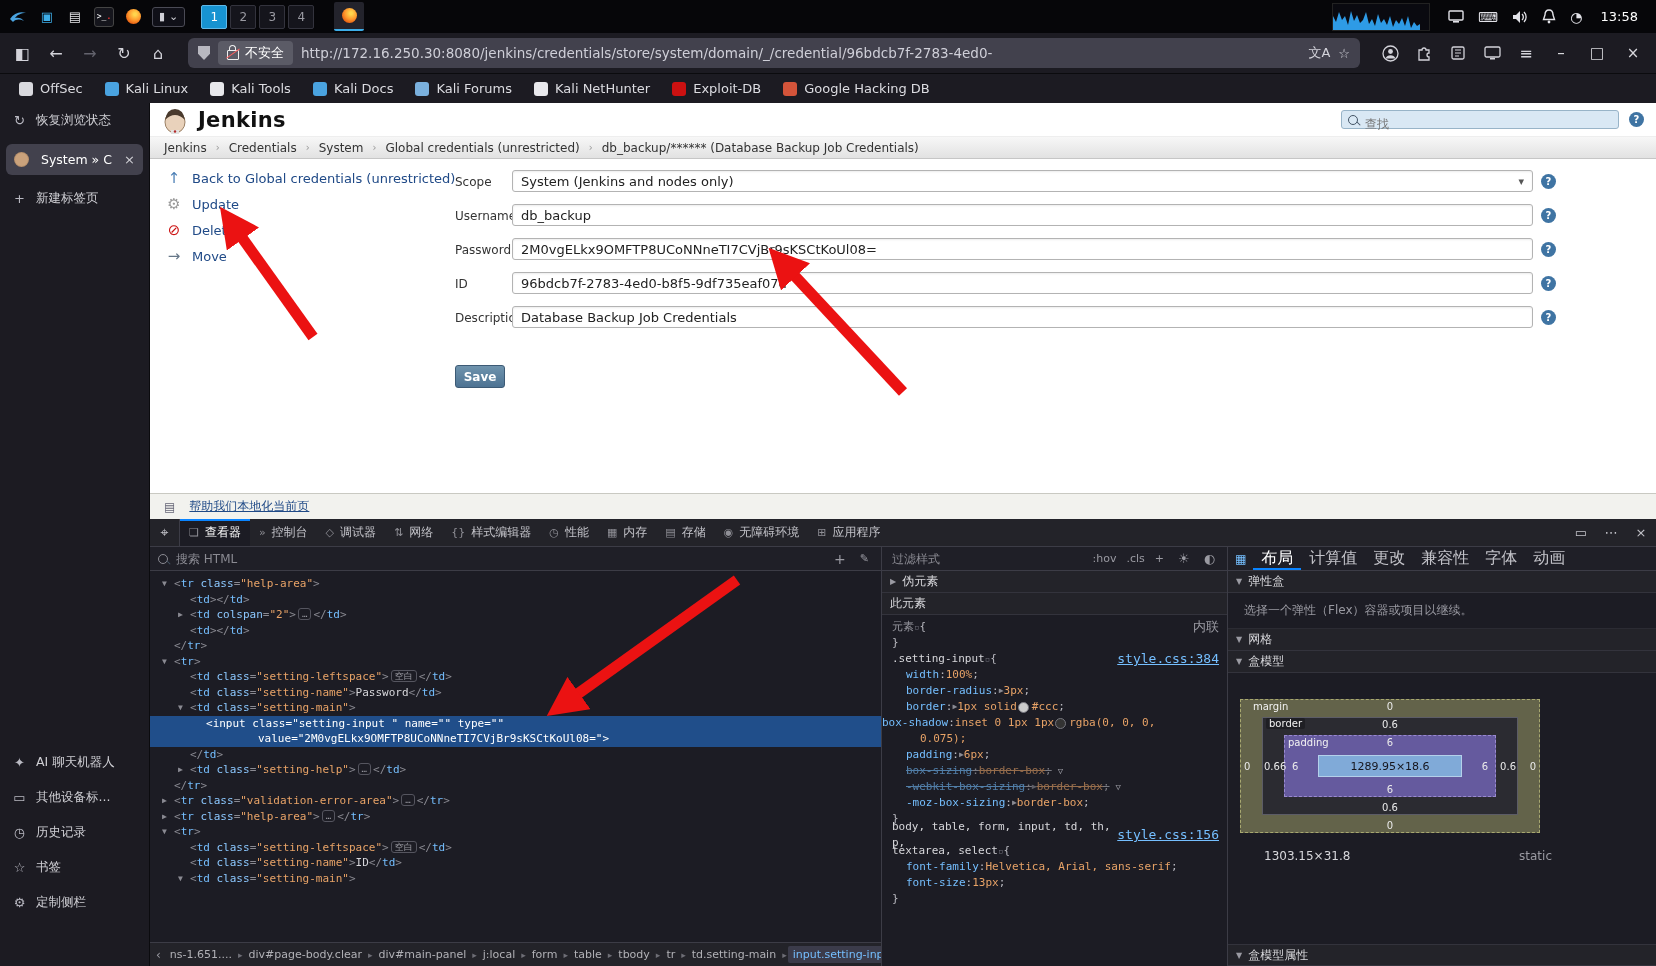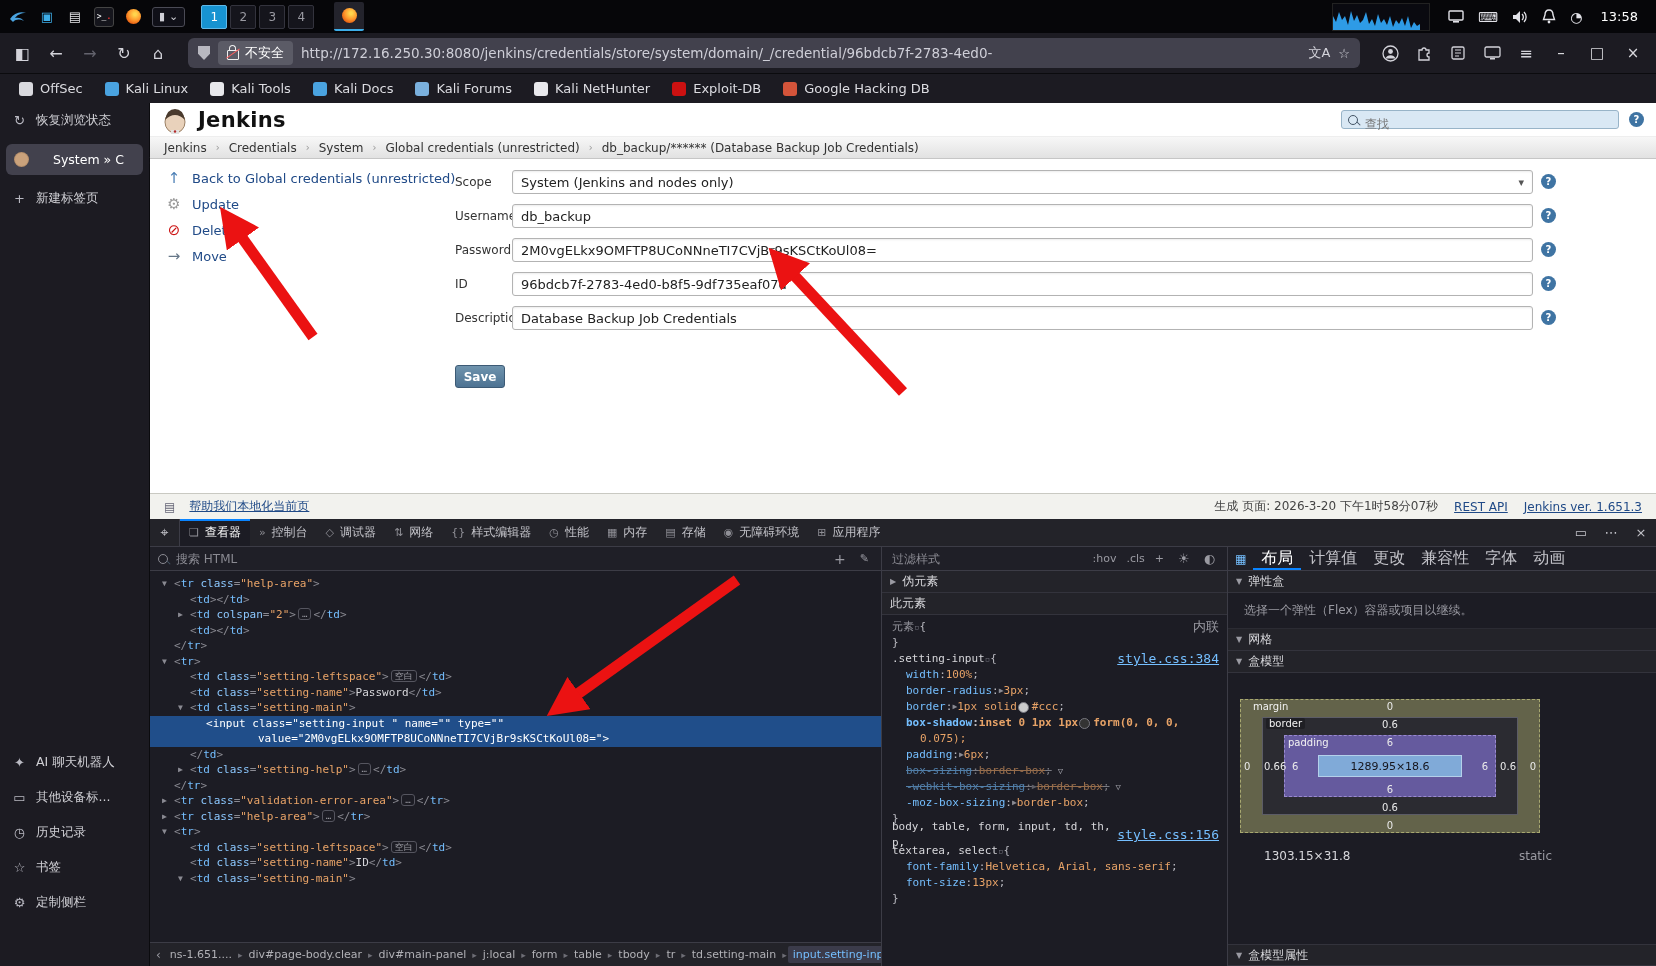--- a/index.html
+++ b/index.html
@@ -36,42 +36,42 @@
   .nav-mini{color:#d3d3da;font-size:13px;flex:none;}
   .winctl{width:34px;height:30px;display:flex;align-items:center;justify-content:center;color:#d7d7db;font-size:15px;}
   
   #bookmarksbar{position:absolute;left:0;top:74px;width:1656px;height:29px;background:#1c1b22;display:flex;align-items:center;padding-left:10px;gap:4px;box-sizing:border-box;}
   .bm-item{display:flex;align-items:center;gap:7px;padding:3px 9px;border-radius:4px;color:#dcdce1;font-size:13px;}
   .bm-fav{width:14px;height:14px;border-radius:3px;flex:none;}
   
   #sidebar{position:absolute;left:0;top:103px;width:150px;height:863px;background:#1c1b22;border-right:1px solid #0b0b0e;box-sizing:border-box;}
   .sb-row{display:flex;align-items:center;gap:9px;color:#cfcfd4;font-size:12.5px;padding:9px 12px;white-space:nowrap;overflow:hidden;}
   .sb-ic{width:15px;text-align:center;color:#b9b9c2;font-size:13px;flex:none;}
-  .sb-tab{background:#42414d;border-radius:6px;margin:6px 6px;padding:8px 8px;display:flex;align-items:center;gap:24px;color:#fff;font-size:12.5px;white-space:nowrap;}
+  .sb-tab{background:#42414d;border-radius:6px;margin:6px 6px;padding:8px 8px;display:flex;align-items:center;gap:12px;color:#fff;font-size:12.5px;white-space:nowrap;}
   .sb-avatar{width:15px;height:15px;border-radius:50%;background:radial-gradient(#caa27c 55%,#7e5b3c);flex:none;}
   .sb-close{margin-left:auto;color:#cfcfd4;font-size:13px;}
   .sb-bottom{position:absolute;bottom:46px;left:0;right:0;}
   
   #jenkins{position:absolute;left:150px;top:103px;width:1506px;height:416px;background:#fff;color:#333;overflow:hidden;font-size:13px;}
   .jk-header{height:33px;display:flex;align-items:center;padding:0 12px;gap:10px;}
   #jk-title{font-size:21px;font-weight:bold;color:#111;letter-spacing:.3px;}
   .jk-search{margin-left:auto;display:flex;align-items:center;gap:5px;background:#d9e8f4;border:1px solid #98b4c8;border-radius:3px;height:19px;width:278px;padding:0 6px;box-sizing:border-box;}
   .mag{width:8px;height:8px;border:1.6px solid #456;border-radius:50%;position:relative;flex:none;}
   .mag::after{content:"";position:absolute;left:7px;top:7px;width:5px;height:0;border-top:1.6px solid #456;transform:rotate(45deg);}
   .jk-search input{border:0;background:transparent;outline:none;font-size:12px;color:#333;width:100%;font-family:inherit;margin-top:8px;}
   .jk-qmark{width:15px;height:15px;border-radius:50%;background:#3f74a3;color:#fff;font-size:10px;font-weight:bold;display:flex;align-items:center;justify-content:center;flex:none;}
   .jk-crumbs{height:21px;background:linear-gradient(#f7f7f7,#e2e2e2);border-top:1px solid #eee;border-bottom:1px solid #c6c6c6;display:flex;align-items:center;padding:0 14px;font-size:12px;color:#333;gap:9px;}
   .jk-crumb-sep{color:#999;font-size:10px;}
   #jk-menu{position:absolute;left:14px;top:62px;width:300px;}
   .jk-menu-item{display:flex;align-items:center;gap:8px;height:26px;color:#204a87;font-size:13px;white-space:nowrap;}
   .jk-menu-ic{width:20px;text-align:center;font-size:15px;flex:none;}
   #jk-form{position:absolute;left:305px;top:67px;right:100px;}
   .jk-row{display:flex;align-items:flex-start;margin-bottom:10px;height:24px;}
   .jk-label{width:57px;font-size:12px;color:#333;padding-top:5px;flex:none;}
-  .jk-field{flex:1;height:24px;border:1px solid #b3b3b3;border-radius:3px;box-sizing:border-box;background:#fff;font-size:13px;color:#222;padding:4px 8px;display:flex;align-items:center;box-shadow:inset 0 1px 2px rgba(0,0,0,.08);overflow:hidden;white-space:nowrap;}
+  .jk-field{flex:1;height:16px;border:1px solid #b3b3b3;border-radius:3px;box-sizing:border-box;background:#fff;font-size:13px;color:#222;padding:10px 8px;display:flex;align-items:center;box-shadow:inset 0 1px 2px rgba(0,0,0,.08);overflow:hidden;white-space:nowrap;}
   .jk-caret{margin-left:auto;color:#555;font-size:11px;}
   .jk-help{width:15px;height:15px;border-radius:50%;background:#3f74a3;color:#fff;font-size:10px;font-weight:bold;display:flex;align-items:center;justify-content:center;margin:4px 0 0 8px;flex:none;}
   #jk-save{position:absolute;left:305px;top:262px;width:50px;height:23px;background:linear-gradient(#6f93ad,#4d7393);border:1px solid #3c5a75;border-radius:3px;color:#fff;font-size:12px;font-weight:bold;font-family:inherit;}
   .jk-footer{position:absolute;left:0;right:0;bottom:0;height:26px;background:#f2f2ee;border-top:1px solid #c9c9c2;display:flex;align-items:center;padding:0 14px;font-size:12px;color:#444;gap:14px;box-sizing:border-box;}
   .jk-link{color:#204a87;text-decoration:underline;}
   .jk-foot-right{margin-left:auto;display:flex;gap:16px;align-items:center;}
   
   #devtools{position:absolute;left:150px;top:519px;width:1506px;height:447px;background:#1c1c24;color:#d7d7db;}
   .dt-toolbar{height:28px;background:#232329;border-bottom:1px solid #3c3c46;display:flex;align-items:center;font-size:12px;box-sizing:border-box;}
   .dt-pick{width:30px;height:100%;display:flex;align-items:center;justify-content:center;color:#c3c3c9;border-right:1px solid #3c3c46;font-size:14px;box-sizing:border-box;}
@@ -369,25 +369,20 @@
         <div class="jk-row">
           <span class="jk-label">Description</span>
           <div class="jk-field">Database Backup Job Credentials</div>
           <span class="jk-help">?</span>
         </div>
       </div>
     <button id="jk-save">Save</button>
     <div class="jk-footer">
       <span style="color:#667;">▤</span>
       <span class="jk-link">帮助我们本地化当前页</span>
-      <div class="jk-foot-right">
-        <span>生成 页面: 2026-3-20 下午1时58分07秒</span>
-        <span class="jk-link">REST API</span>
-        <span class="jk-link">Jenkins ver. 1.651.3</span>
-      </div>
     </div>
   </div>
 
   <div id="devtools">
     <div class="dt-toolbar">
       <span class="dt-pick">⌖</span>
       <div id="dt-tabs" style="display:flex;height:100%;">
           <div class="dt-tab active">
             <span class="ti">❏</span>
             <span>查看器</span>
@@ -539,26 +534,26 @@
             </div>
             <div class="rline" style="padding-left: 24px;">
               <span class="t-prop">border</span>
               <span class="t-pun">: </span>
               <span class="t-tri">▶ </span>
               <span class="t-val">1px solid</span>
               <span class="t-sw" style="background: rgb(204, 204, 204);"></span>
               <span class="t-val">#ccc</span>
               <span class="t-pun">;</span>
             </div>
-            <div class="rline" style="padding-left: 24px; font-weight: bold;">
+            <div class="rline" style="">
               <span class="t-prop">box-shadow</span>
               <span class="t-pun">: </span>
               <span class="t-val">inset 0 1px 1px</span>
               <span class="t-sw" style="background: rgb(51, 51, 51);"></span>
-              <span class="t-val">form(0, 0, 0,</span>
+              <span class="t-val">rgba(0, 0, 0,</span>
             </div>
             <div class="rline" style="padding-left: 38px;">
               <span class="t-val">0.075);</span>
             </div>
             <div class="rline" style="padding-left: 24px;">
               <span class="t-prop">padding</span>
               <span class="t-pun">: </span>
               <span class="t-tri">▶ </span>
               <span class="t-val">6px</span>
               <span class="t-pun">;</span>

